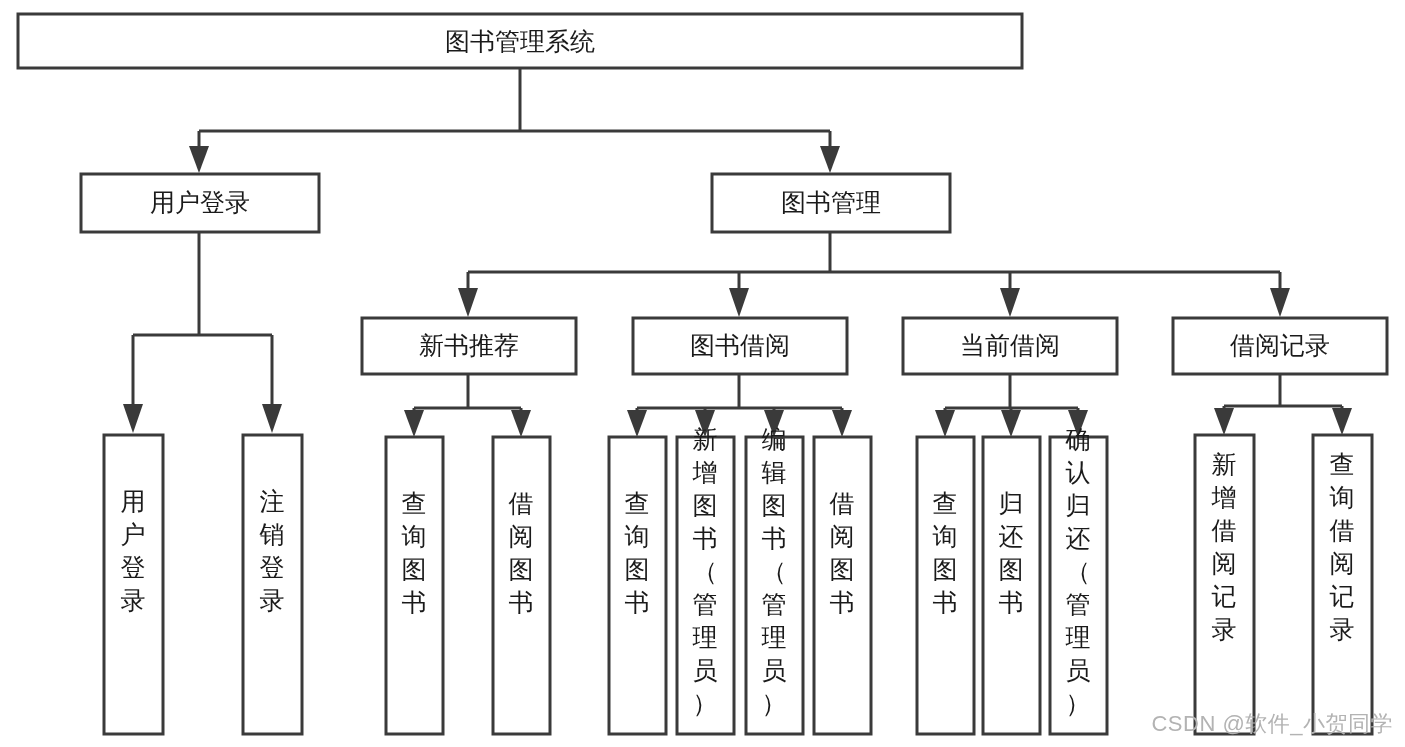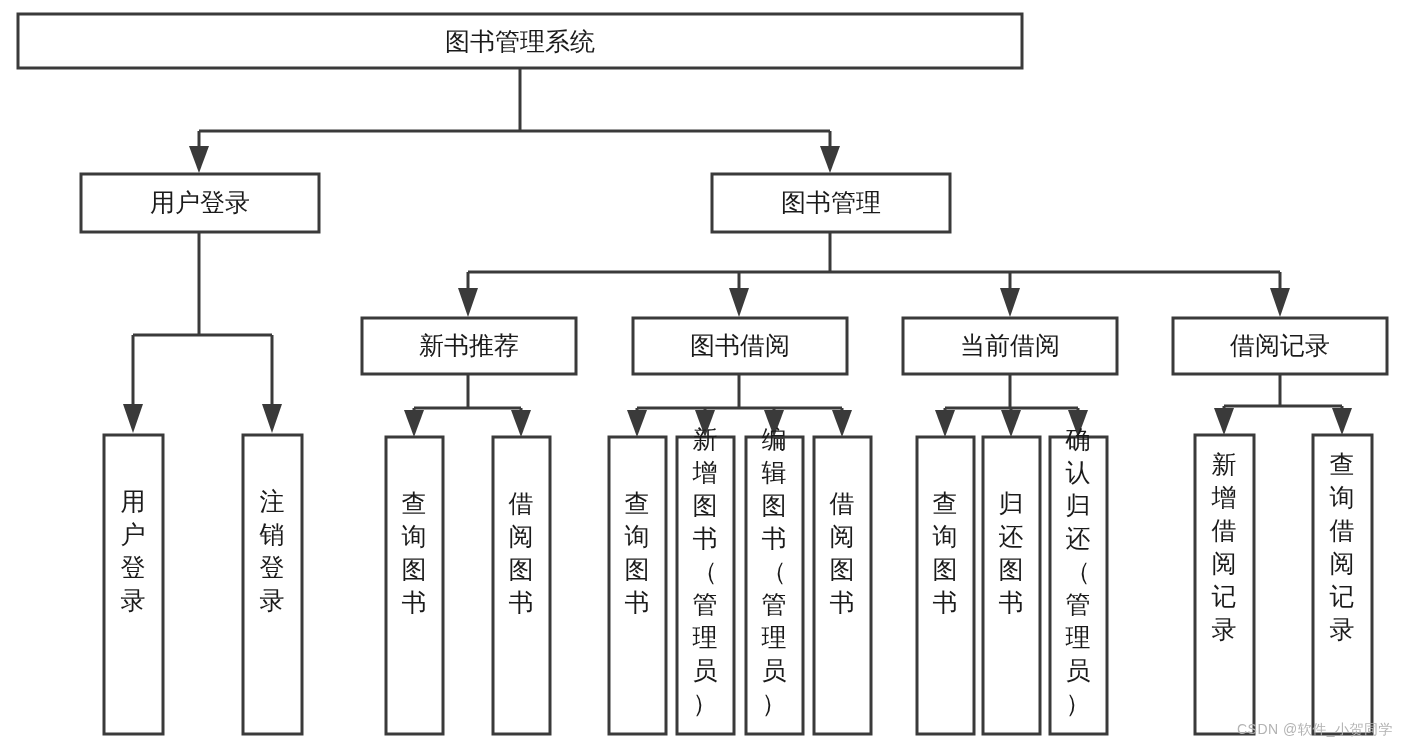--- a/index.html
+++ b/index.html
@@ -48,21 +48,21 @@
     font-family: "Liberation Sans", "DejaVu Sans", sans-serif;
     fill: #1a1a1a;
     font-size: 25px;
     text-anchor: middle;
   }
   .watermark {
     position: absolute;
     right: 12px;
     bottom: 8px;
     font-family: "Liberation Sans", "DejaVu Sans", sans-serif;
-    font-size: 14px;
+    font-size: 22px;
     color: #b3b3b3;
     letter-spacing: 0.5px;
     white-space: nowrap;
     pointer-events: none;
   }
 </style>
 </head>
 <body>
 
 <div id="diagram-root">

